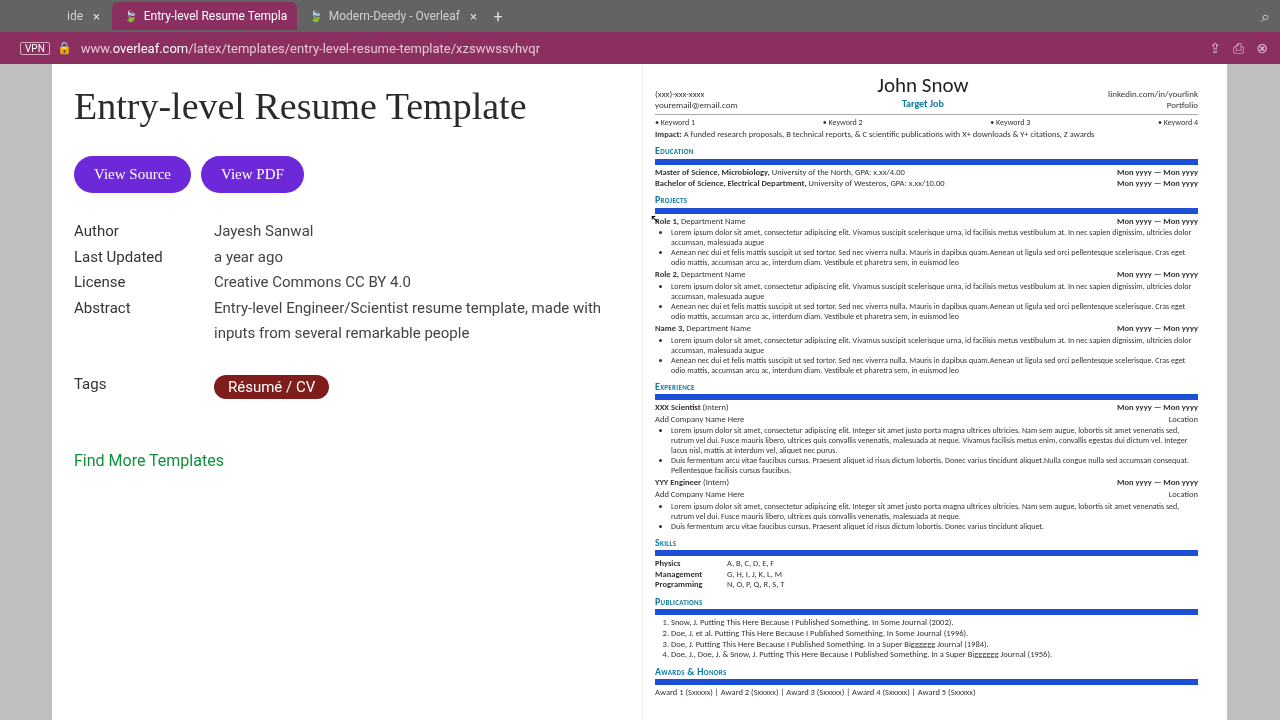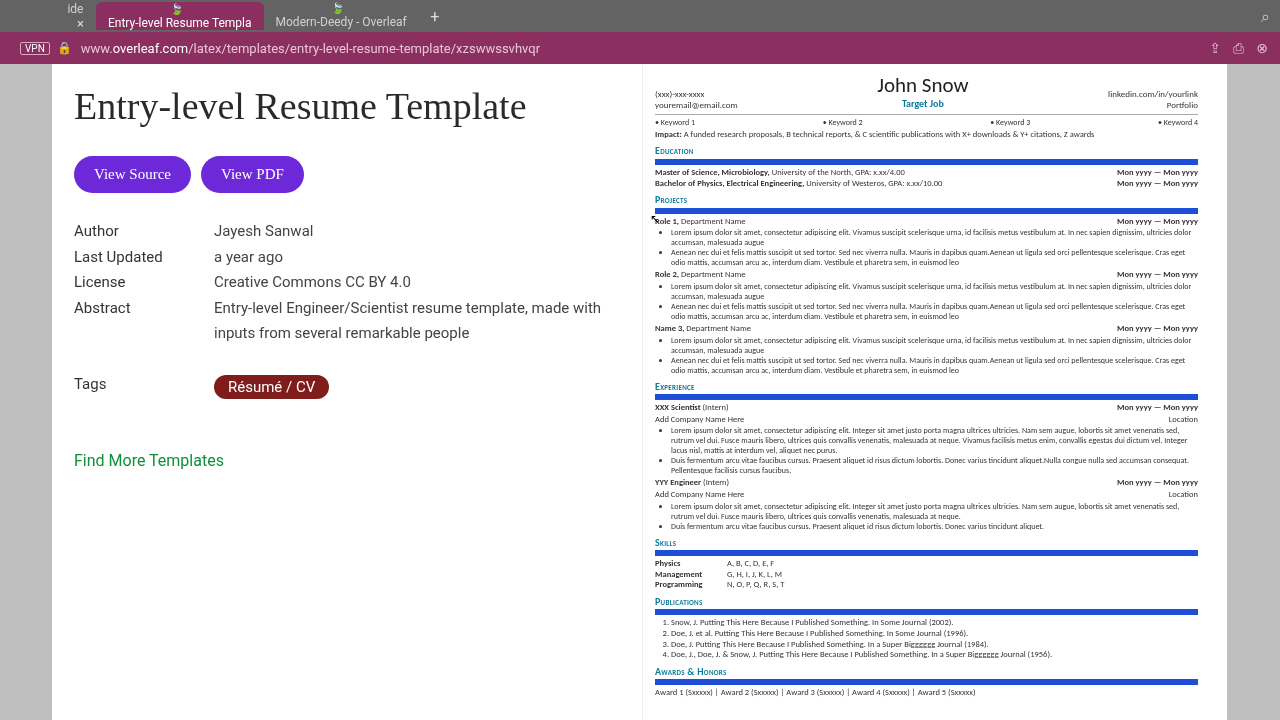--- a/index.html
+++ b/index.html
@@ -1,19 +1,19 @@
 <!DOCTYPE html>
 <html><head>
 <meta charset="utf-8">
 <style>
   * { margin:0; padding:0; box-sizing:border-box; }
   body { font-family: -apple-system, "Segoe UI", Roboto, Arial, sans-serif; background:#e0e0e0; color:#333; width:1280px; height:720px; overflow:hidden; }
   .outer { width:1280px; height:720px; background:#bfbfbf; display:flex; flex-direction:column; }
   .tabstrip { height:32px; background:#636363; display:flex; align-items:center; padding-left:55px; }
-  .tab { height:28px; display:flex; align-items:center; padding:0 12px; font-size:12px; color:#d0d0d0; border-radius:6px 6px 0 0; max-width:185px; overflow:hidden; white-space:nowrap; position:relative;flex-direction:column; }
+  .tab { height:28px; display:flex; align-items:center; padding:0 12px; font-size:12px; color:#d0d0d0; border-radius:6px 6px 0 0; max-width:185px; overflow:hidden; white-space:nowrap; position:relative; }
   .tab.active { background:#8a2f5f; color:#fff; }
   .tab .favicon { width:14px; height:14px; margin-right:6px; display:flex; align-items:center; justify-content:center; font-size:11px; }
   .tab .close { margin-left:10px; font-size:13px; color:#ddd; }
   .newtab { width:24px; height:24px; display:flex; align-items:center; justify-content:center; color:#ddd; font-size:16px; margin-left:4px; }
   .searchbtn { margin-left:auto; margin-right:10px; color:#ccc; font-size:16px; }
   .urlbar { height:32px; background:#8a2f5f; display:flex; align-items:center; padding:0 12px; color:#fff; font-size:13px; }
   .vpnpill { border:1px solid #d8a8c0; padding:0 4px; font-size:10px; margin:0 8px; border-radius:2px; }
   .lock { margin-right:8px; font-size:12px; }
   .url { flex:1; color:#e8c7d7; }
   .url .domain { color:#fff; }
@@ -152,21 +152,21 @@
         </div>
         <div class="impact"><span class="bold">Impact:</span> <span>A funded research proposals, B technical reports, &amp; C scientific publications with X+ downloads &amp; Y+ citations, Z awards</span></div>
 
         <div class="sec">
             <div class="sectitle">Education</div>
           <div class="line">
               <div><span class="bold">Master of Science, Microbiology,</span><span> University of the North, GPA: x.xx/4.00</span></div>
               <div class="dates">Mon yyyy — Mon yyyy</div>
             </div>
           <div class="line">
-              <div><span class="bold">Bachelor of Physics, Electrical Engineering,</span><span> University of Westeros, GPA: x.xx/10.00</span></div>
+              <div><span class="bold">Bachelor of Science, Electrical Department,</span><span> University of Westeros, GPA: x.xx/10.00</span></div>
               <div class="dates">Mon yyyy — Mon yyyy</div>
             </div>
         </div>
 
         <div class="sec">
             <div class="sectitle">Projects</div>
           <div class="line">
               <div><span class="bold">Role 1,</span><span> Department Name</span></div>
               <div class="dates">Mon yyyy — Mon yyyy</div>
             </div>

